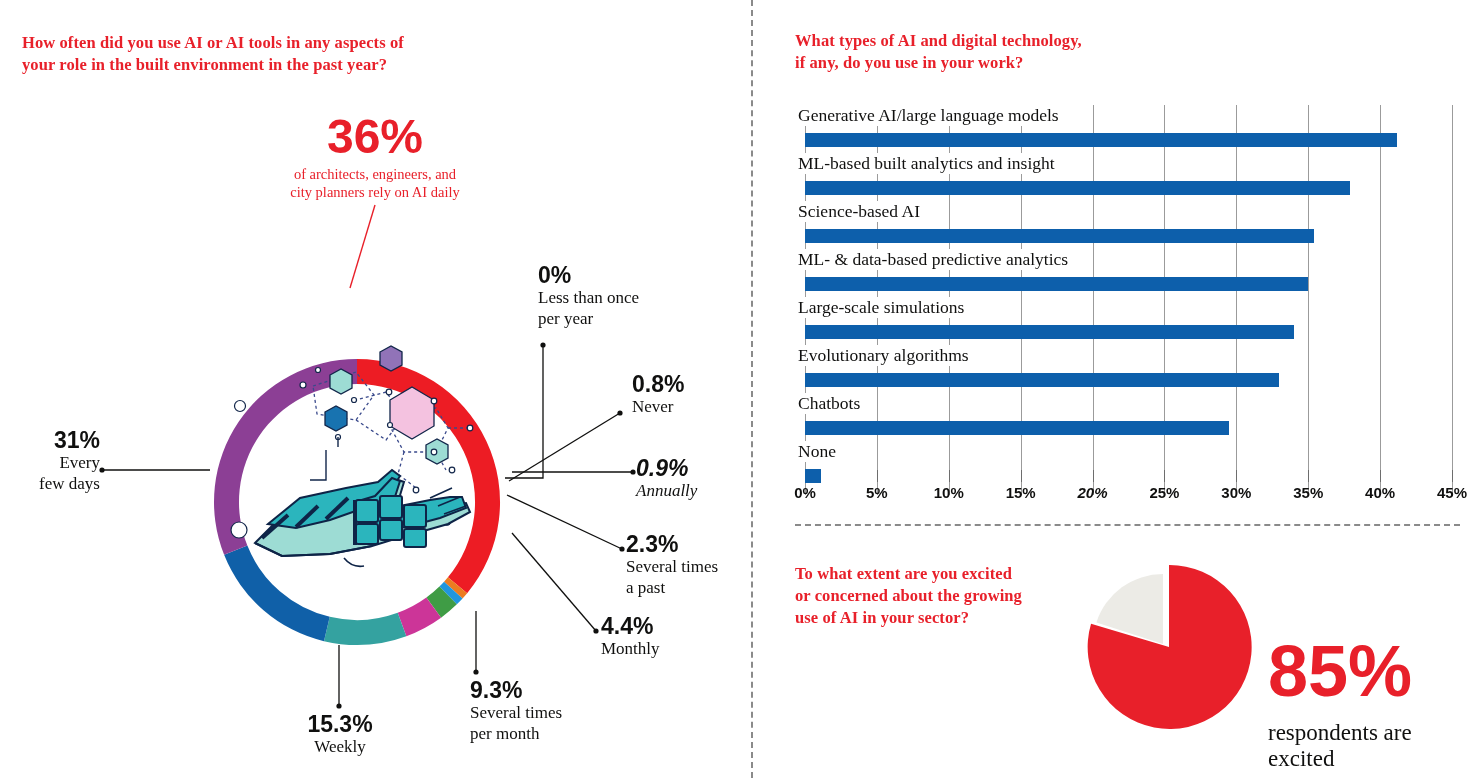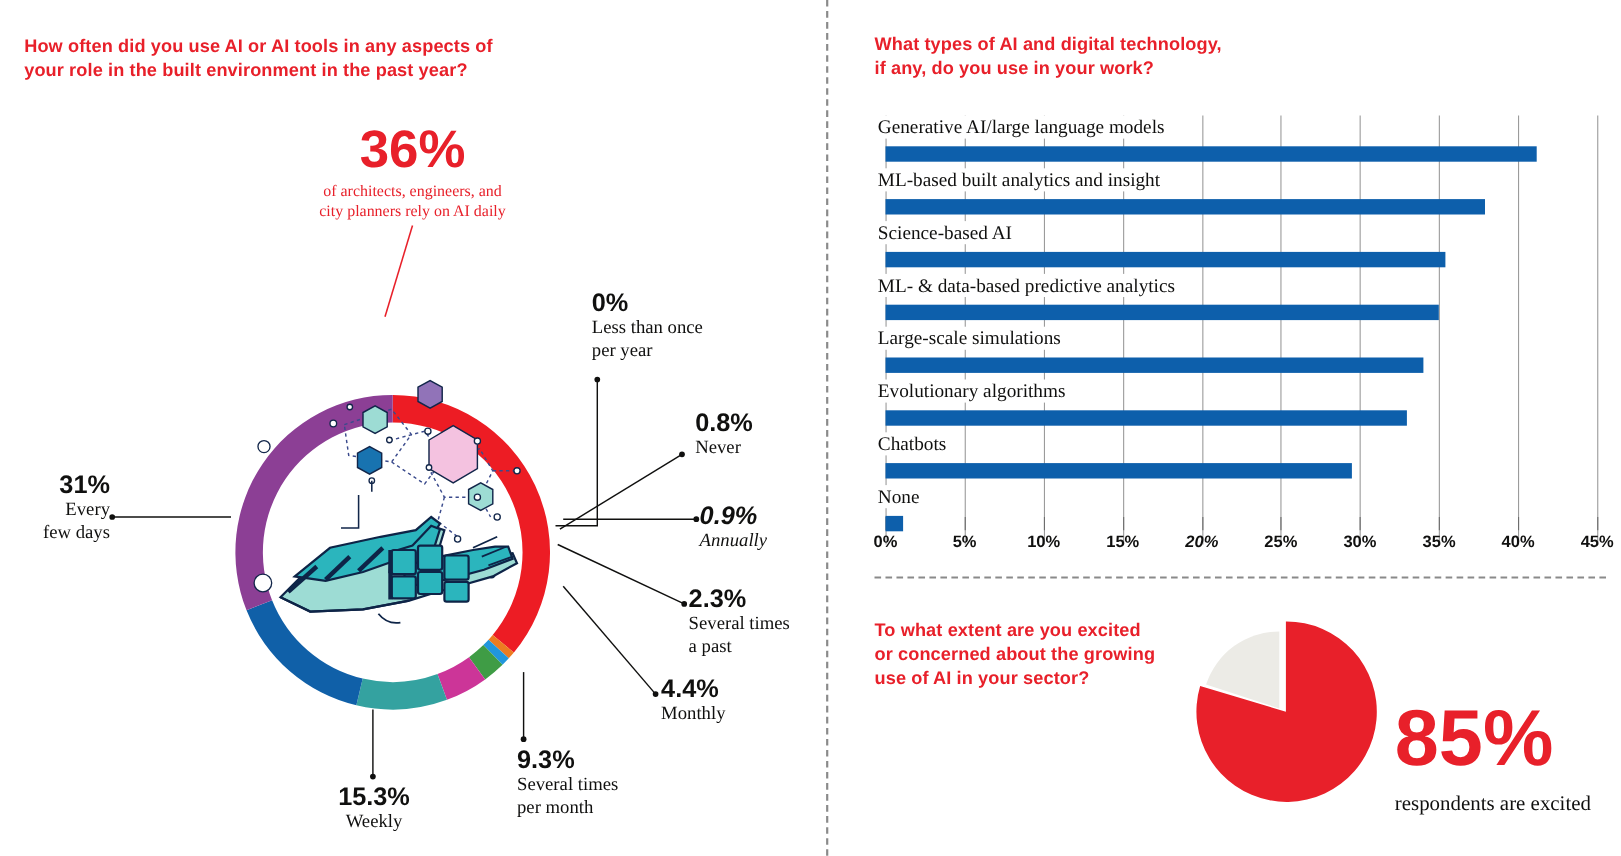--- a/index.html
+++ b/index.html
@@ -16,21 +16,21 @@
   .vdivider {
     position: absolute; left: 751px; top: 0; width: 0; height: 778px;
     border-left: 2px dashed #8a8a8a;
   }
   .hdivider {
     position: absolute; left: 795px; top: 524px; width: 665px; height: 0;
     border-top: 2px dashed #8a8a8a;
   }
 
   .q-title {
-    font-family: Liberation Sans, sans-serif;
+    font-family: Liberation Serif, serif;
     font-weight: bold;
     font-size: 16.5px;
     line-height: 1.33;
     color: #e8202a;
     letter-spacing: 0.1px;
   }
 
   
   .callout { position: absolute; text-align: center; }
   .callout-big {
@@ -104,21 +104,21 @@
   
   .pie-wrap { position: absolute; left: 1077px; top: 558px; width: 178px; height: 178px; }
   .pct-big {
     position: absolute; left: 1268px; top: 635px;
     font-family: "Liberation Sans", sans-serif;
     font-weight: bold; font-size: 72px; color: #e8202a; line-height: 1;
   }
   .pct-sub {
     position: absolute; left: 1268px; top: 720px;
     font-family: "Liberation Serif", serif;
-    font-size: 19px; color: #10100f;
+    font-size: 23px; color: #10100f;
   }
 </style>
 </head>
 <body>
 
 <div class="panel-left">
 
   <div class="q-title" style="position:absolute;left:22px;top:32px;width:500px;">
     <div>How often did you use AI or AI tools in any aspects of</div>
     <div>your role in the built environment in the past year?</div>

